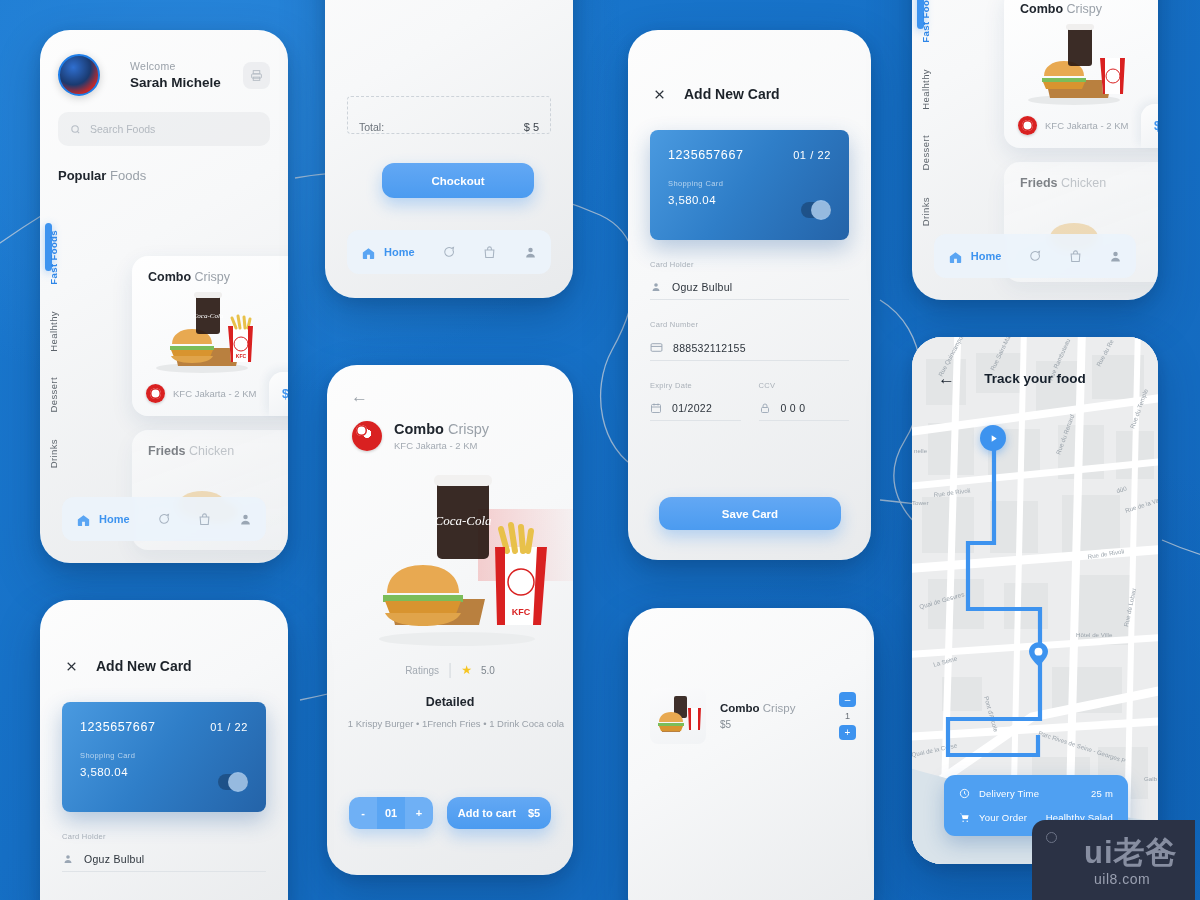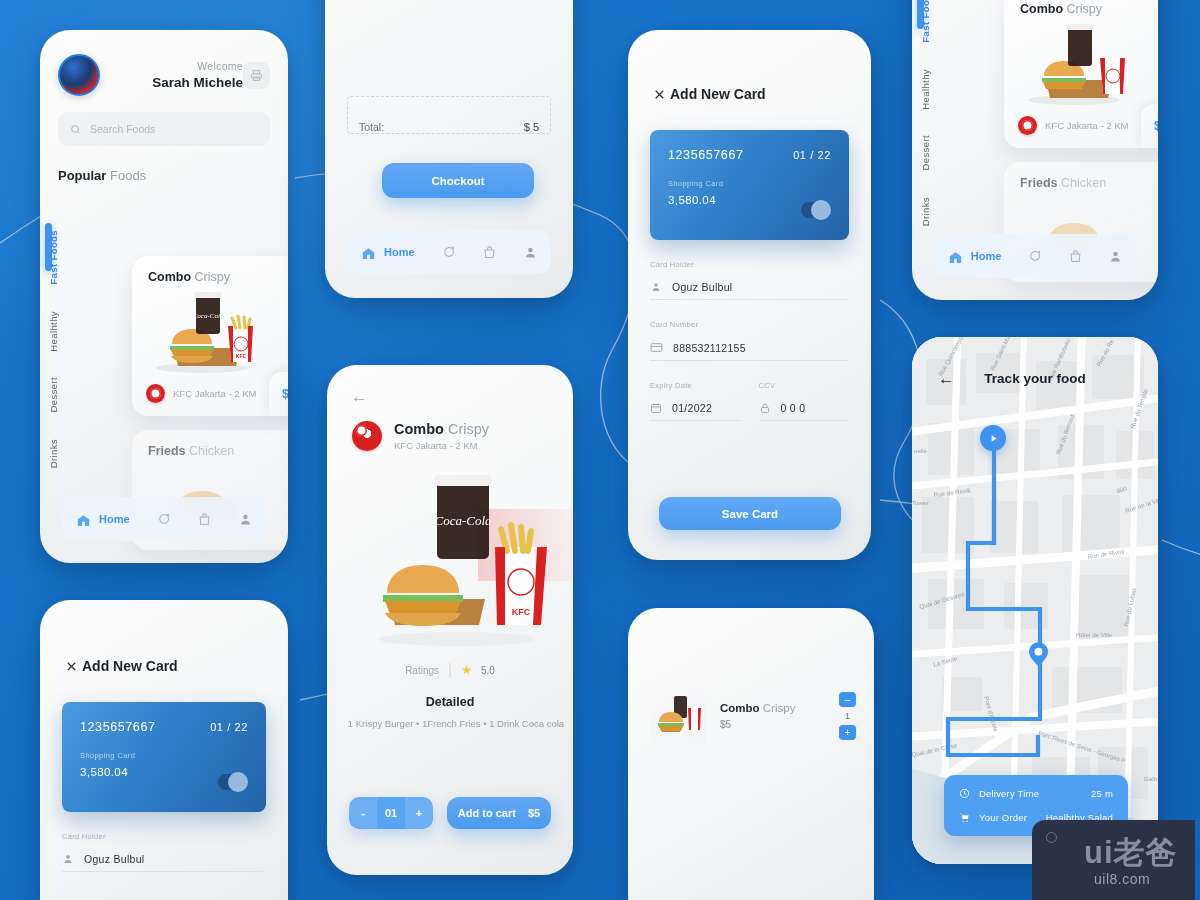--- a/index.html
+++ b/index.html
@@ -40,21 +40,21 @@
 
   
   .home-head { display: flex; align-items: center; padding: 24px 18px 0 18px; }
   .avatar {
     width: 42px; height: 42px; border-radius: 50%;
     background: radial-gradient(circle at 35% 30%, #2f6fd0 0%, #1a3a70 48%, #c22a2a 75%, #8e1d1d 100%);
     border: 2.5px solid #1f7ee8;
     box-shadow: 0 2px 8px rgba(0,0,0,.18);
     flex: 0 0 auto;
   }
-  .welcome-wrap { margin-left: 30px; flex: 1; text-align: right; }
+  .welcome-wrap { margin-left: 30px; flex: 1; }
   .welcome { font-size: 10.5px; color: #9aa1a9; letter-spacing: .3px; }
   .uname { font-size: 13.5px; font-weight: 700; color: #1c2229; margin-top: 3px; }
   .head-btn {
     width: 27px; height: 27px; border-radius: 8px;
     background: rgba(175,182,190,.16);
     display: flex; align-items: center; justify-content: center;
   }
   .search-bar {
     margin: 16px 18px 0 18px; height: 34px; border-radius: 10px;
     background: rgba(176,183,191,.14);
@@ -128,21 +128,21 @@
     border: none; border-radius: 12px; color: #fff; font-weight: 700;
     background: linear-gradient(180deg, #63a8f4 0%, #4b9bf0 100%);
     box-shadow: 0 7px 16px rgba(61,147,239,.33);
     font-family: inherit; cursor: pointer;
   }
   .checkout-btn {
     position: absolute; left: 57px; top: 285px; width: 152px; height: 35px; font-size: 11.5px;
   }
 
   
-  .card-head { display: flex; align-items: center; gap: 4px; padding: 56px 0 0 25px; }
+  .card-head { display: flex; align-items: center; gap: 18px; padding: 56px 0 0 25px; }
   .card-head .ttl { font-size: 14px; font-weight: 700; color: #1c2229; }
   .credit-card {
     margin: 28px 22px 0 22px; height: 110px; border-radius: 8px;
     background: linear-gradient(125deg, #4a9ae0 0%, #2f7ec8 48%, #2463a8 100%);
     box-shadow: 0 9px 22px rgba(30,90,160,.30);
     padding: 18px 18px 0 18px; position: relative; color: #fff;
   }
   .cc-top { display: flex; justify-content: space-between; align-items: baseline; }
   .cc-num { font-size: 12.5px; letter-spacing: .6px; }
   .cc-exp { font-size: 11px; letter-spacing: .6px; }

